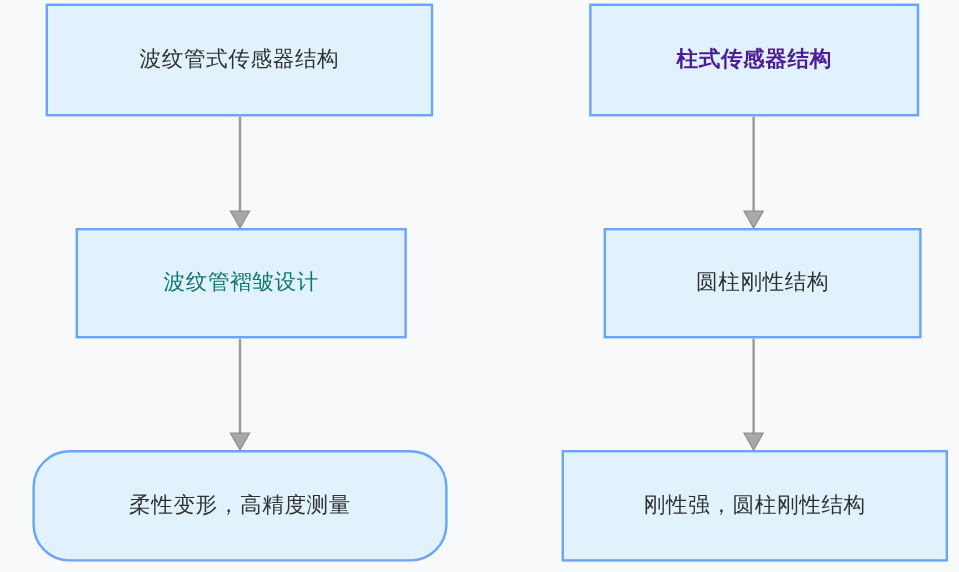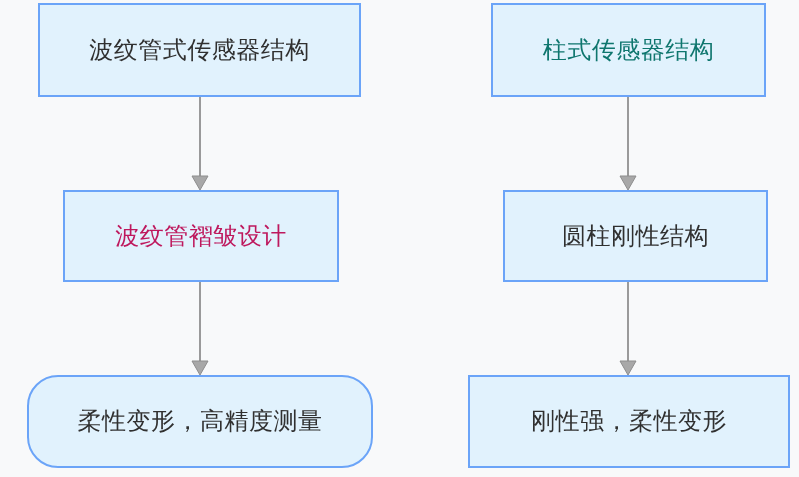--- a/index.html
+++ b/index.html
@@ -22,21 +22,21 @@
     position: absolute;
     box-sizing: border-box;
     background: #e1f2fd;
     border: 2px solid #6ba4f8;
     display: flex;
     align-items: center;
     justify-content: center;
     text-align: center;
   }
   .node-label {
-    font-size: 24px;
+    font-size: 18px;
     color: #303030;
     letter-spacing: 0.5px;
     line-height: 1.2;
     white-space: nowrap;
   }
   .edge {
     position: absolute;
     overflow: visible;
   }
   .edge line {
@@ -58,35 +58,35 @@
       <polygon points="2,79 18,79 10,93"></polygon>
     </svg>
     <svg class="edge" width="20" height="93" style="left: 190px; top: 282px;">
       <line x1="10" y1="0" x2="10" y2="81"></line>
       <polygon points="2,79 18,79 10,93"></polygon>
     </svg>
     <div class="node" style="left: 38px; top: 3px; width: 323px; height: 94px; background: rgb(225, 242, 253); border-color: rgb(107, 164, 248);">
       <span class="node-label" style="color: rgb(48, 48, 48);">波纹管式传感器结构</span>
     </div>
     <div class="node" style="left: 63px; top: 190px; width: 276px; height: 92px; background: rgb(225, 242, 253); border-color: rgb(107, 164, 248);">
-      <span class="node-label" style="color: #be185d;">波纹管褶皱设计</span>
+      <span class="node-label" style="color: #0f766e;">波纹管褶皱设计</span>
     </div>
     <div class="node" style="left: 27px; top: 375px; width: 346px; height: 93px; background: rgb(225, 242, 253); border-color: rgb(107, 164, 248); border-radius: 31px;">
       <span class="node-label" style="color: rgb(48, 48, 48);">柔性变形，高精度测量</span>
     </div>
     <svg class="edge" width="20" height="93" style="left: 618px; top: 97px;">
       <line x1="10" y1="0" x2="10" y2="81"></line>
       <polygon points="2,79 18,79 10,93"></polygon>
     </svg>
     <svg class="edge" width="20" height="93" style="left: 618px; top: 282px;">
       <line x1="10" y1="0" x2="10" y2="81"></line>
       <polygon points="2,79 18,79 10,93"></polygon>
     </svg>
     <div class="node" style="left: 491px; top: 3px; width: 275px; height: 94px; background: rgb(225, 242, 253); border-color: rgb(107, 164, 248);">
-      <span class="node-label" style="color: #0f766e;">柱式传感器结构</span>
+      <span class="node-label" style="color: #4c1d95; font-weight: bold;">柱式传感器结构</span>
     </div>
     <div class="node" style="left: 503px; top: 190px; width: 265px; height: 92px; background: rgb(225, 242, 253); border-color: rgb(107, 164, 248);">
       <span class="node-label" style="color: rgb(48, 48, 48);">圆柱刚性结构</span>
     </div>
     <div class="node" style="left: 468px; top: 375px; width: 322px; height: 93px; background: rgb(225, 242, 253); border-color: rgb(107, 164, 248);">
-      <span class="node-label" style="color: rgb(48, 48, 48);">刚性强，柔性变形</span>
+      <span class="node-label" style="color: rgb(48, 48, 48);">刚性强，圆柱刚性结构</span>
     </div>
   </div>
 
 </body></html>

